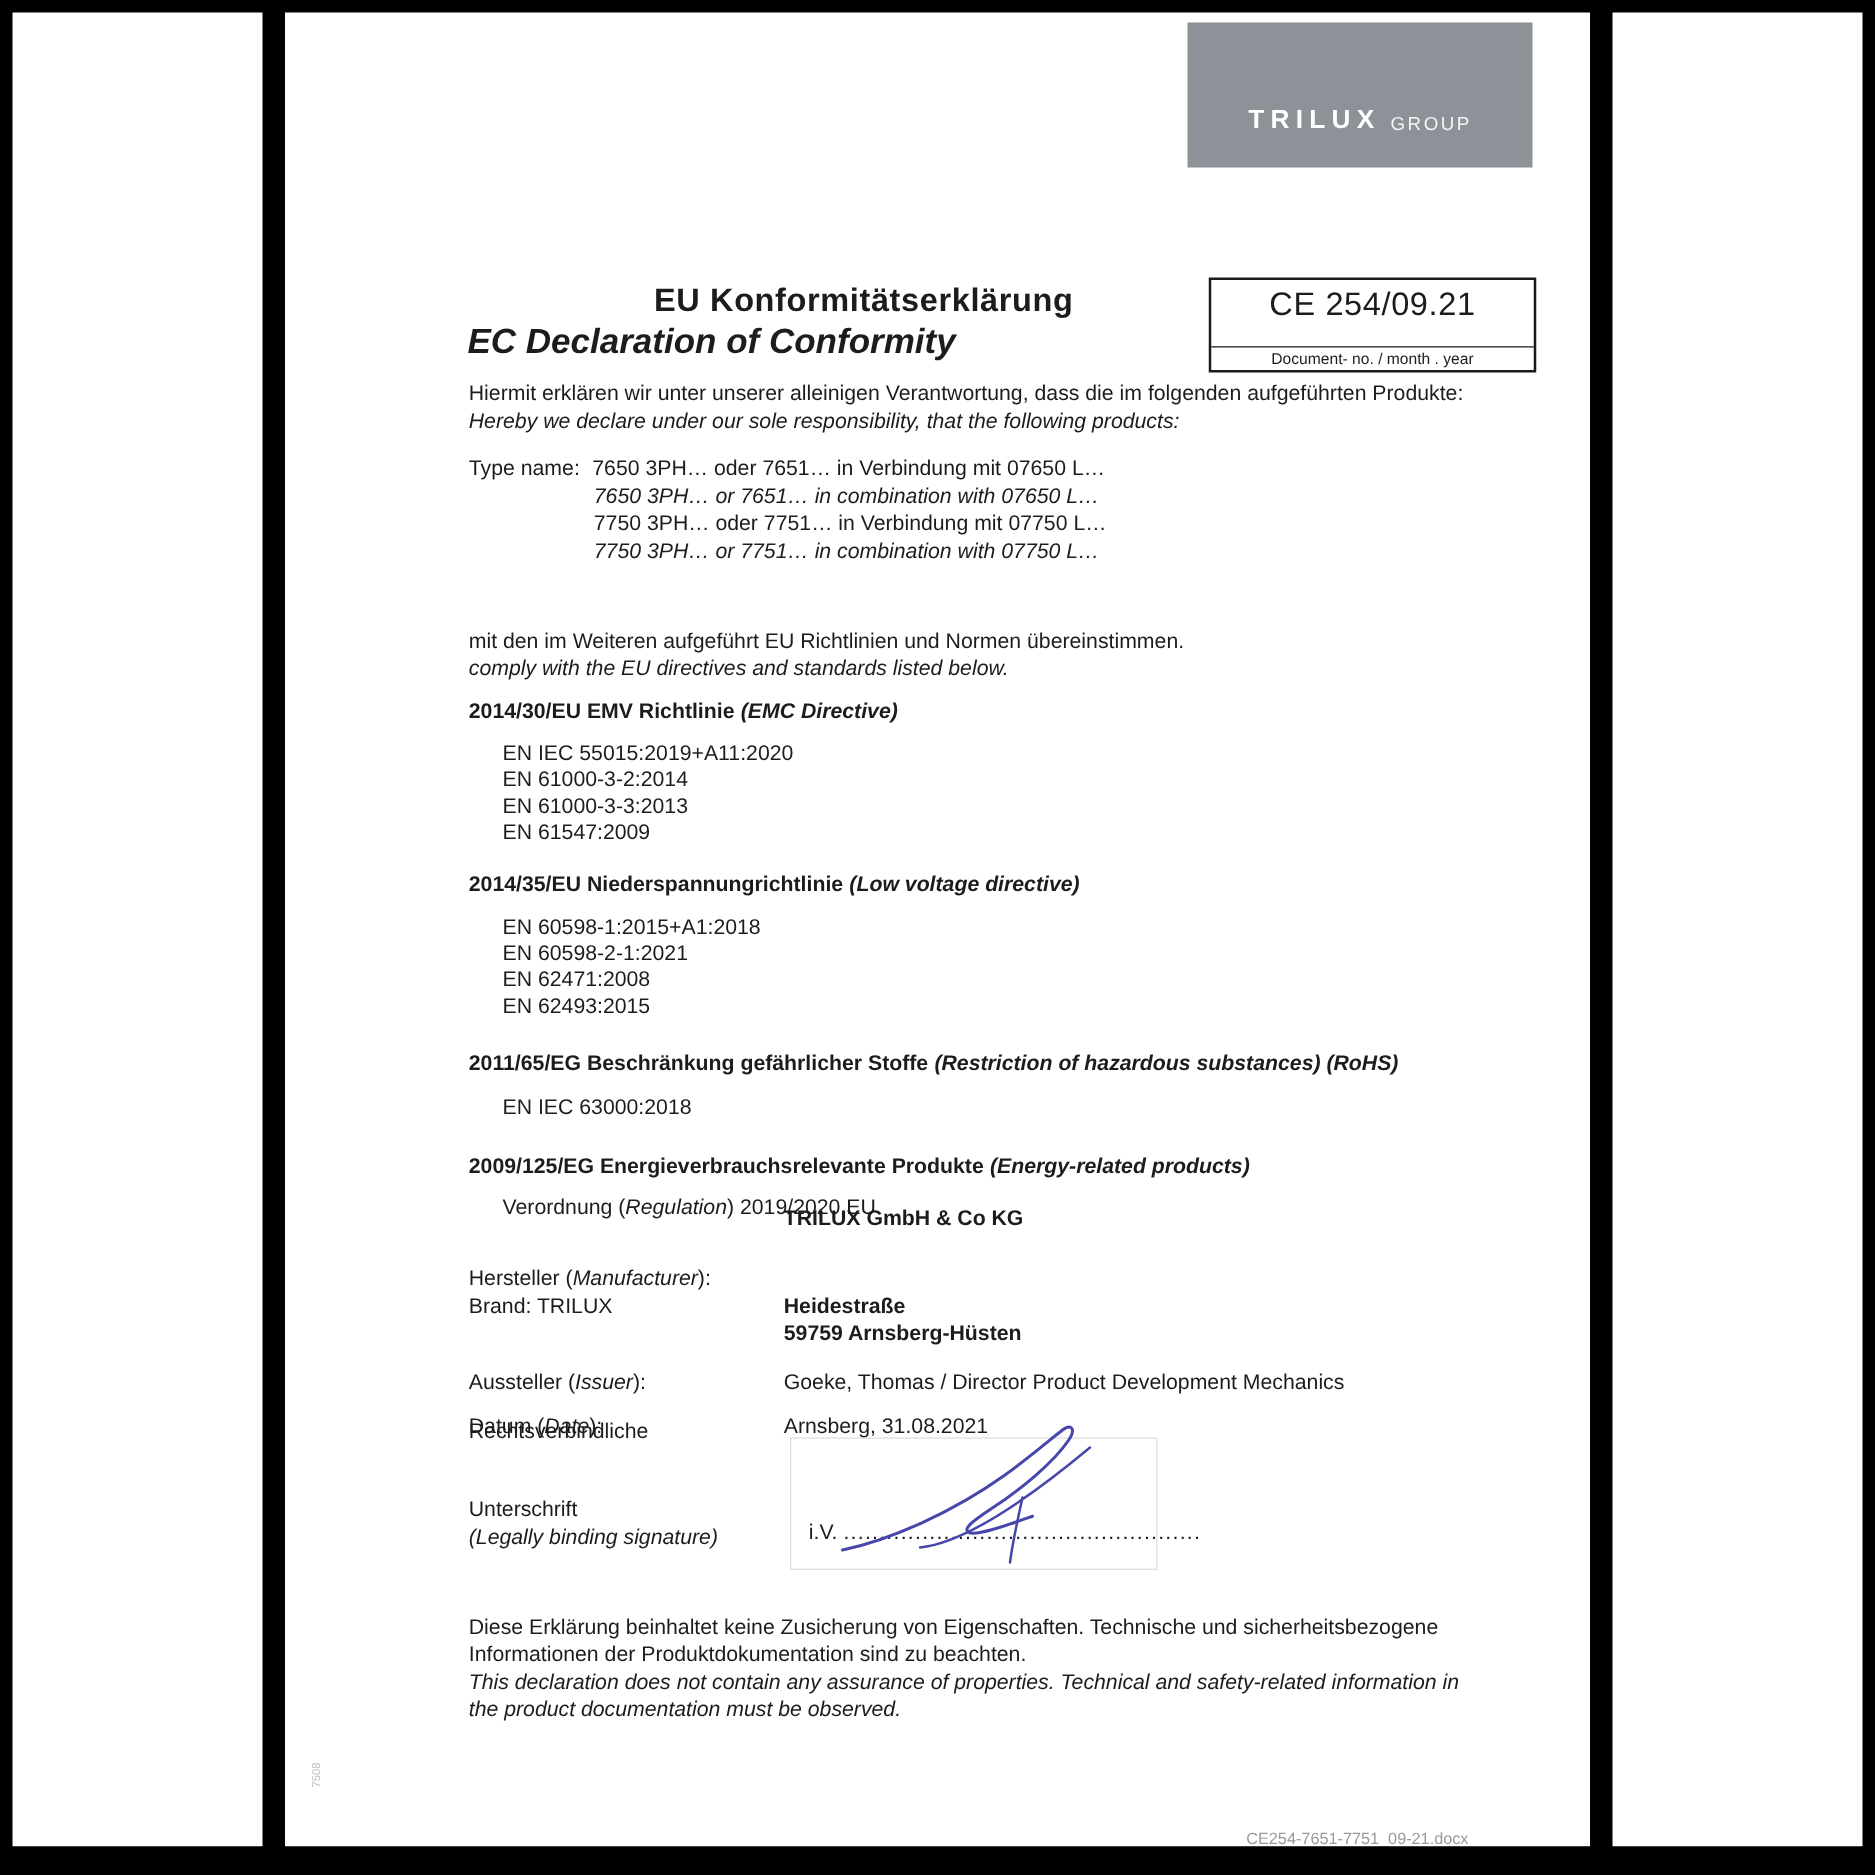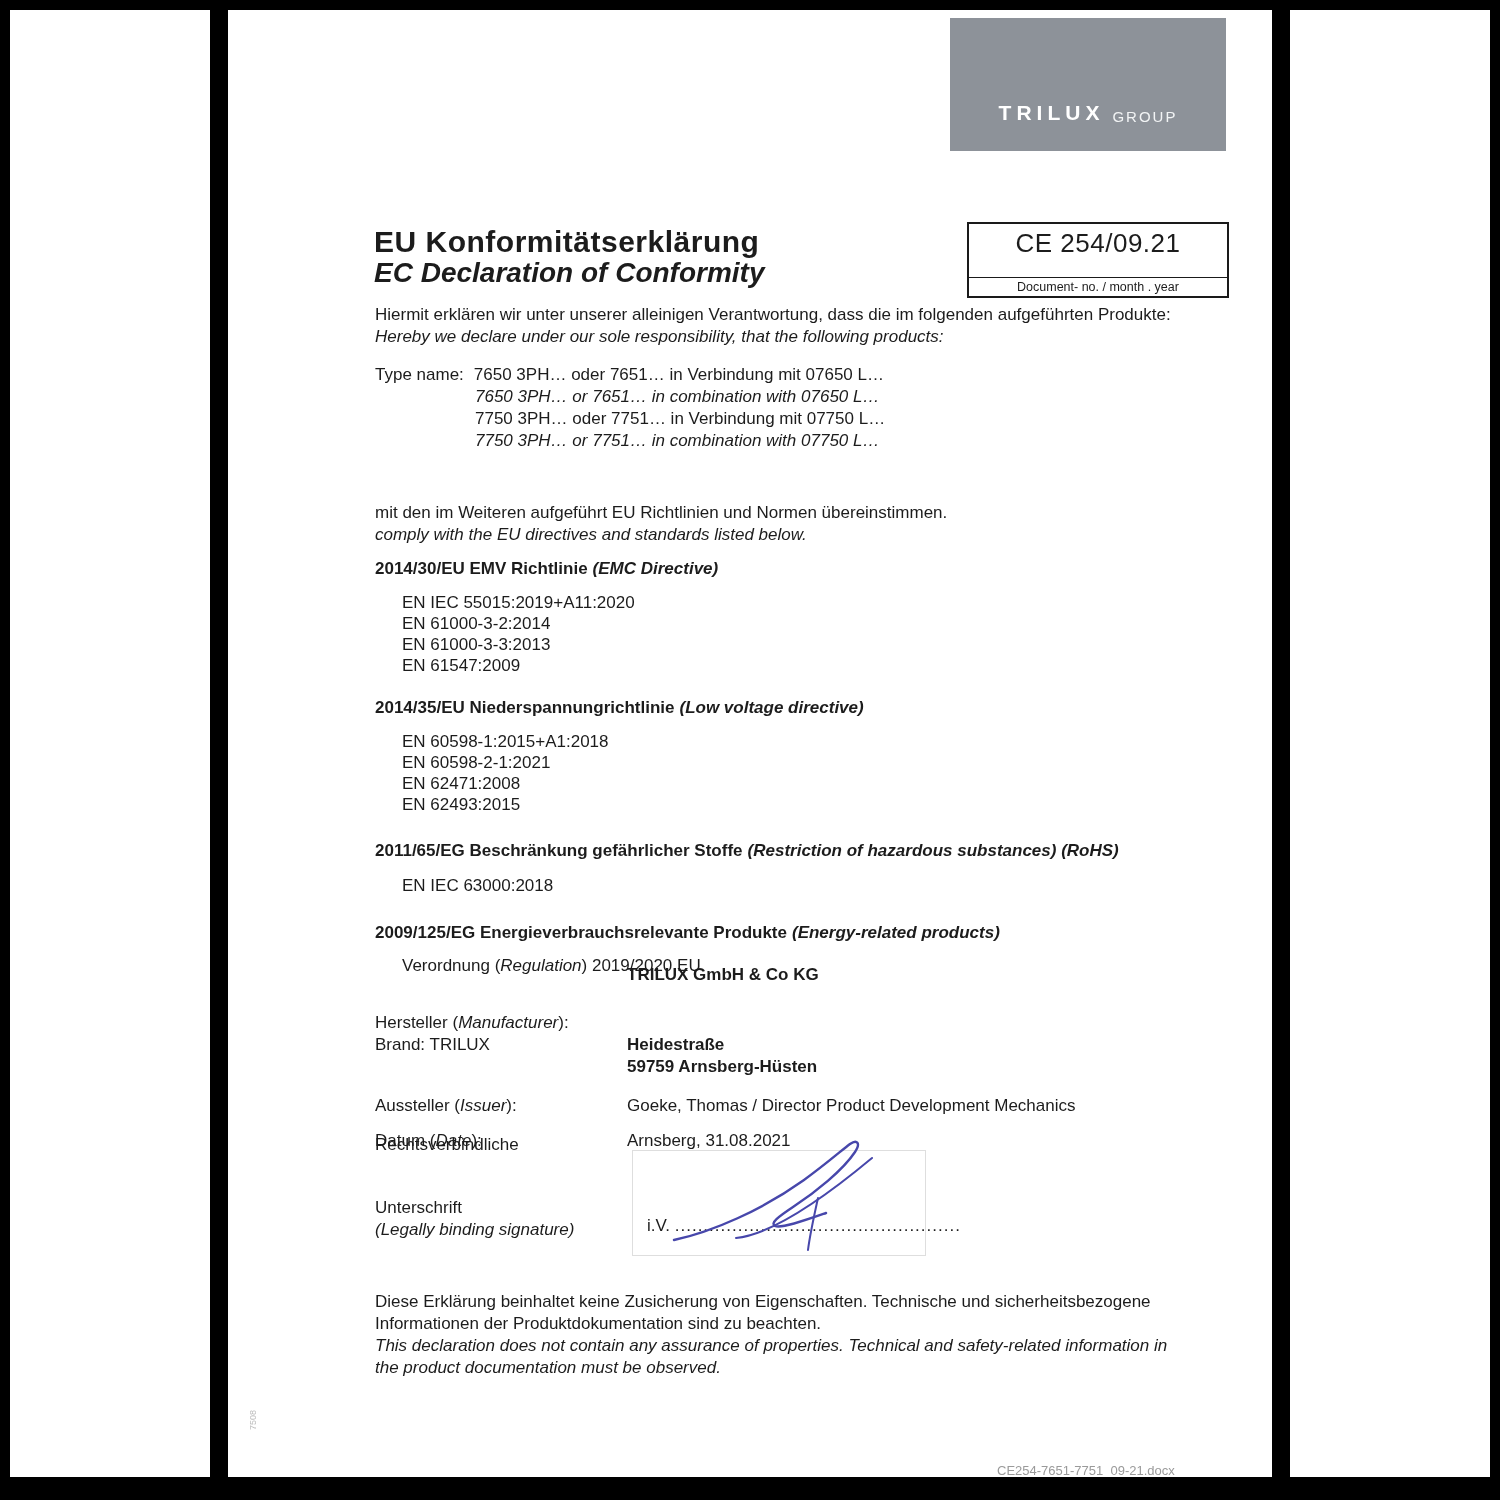--- a/index.html
+++ b/index.html
@@ -23,34 +23,34 @@
     position:absolute; left:228px; top:10px; width:1044px; height:1467px;
     background:#ffffff; font-size:17px; z-index:1;
   }
   .abs { position:absolute; white-space:nowrap; }
   .it { font-style:italic; }
   .b  { font-weight:bold; }
   .gap { margin-left:10px; }
   .gap-sm { margin-left:5px; }
 
   .logo-box {
-    position:absolute; left:722px; top:8px; width:276px; height:133px;
+    position:absolute; left:722px; top:8px; width:276px; height:116px;
     background:#8d9299;
     display:flex; align-items:flex-end; justify-content:center;
     padding-bottom:26px; box-sizing:border-box;
   }
   .logo-brand {
     color:#ffffff; font-weight:bold; font-size:21px; letter-spacing:5px;
   }
   .logo-suffix {
     color:#f2f4f5; font-size:15px; letter-spacing:2px; margin-left:8px;
   }
 
-  .title-de { position:absolute; left:146px; top:215px; width:600px; text-align:left;
-    font-size:30px; font-weight:bold; letter-spacing:0.5px; }
+  .title-de { position:absolute; left:163px; top:215px; width:600px; text-align:center;
+    font-size:26px; font-weight:bold; letter-spacing:0.5px; }
   .title-en { position:absolute; left:146px; top:247px; width:600px; 
     font-size:28px; font-weight:bold; font-style:italic; }
 
   .ce-box {
     position:absolute; left:739px; top:212px; width:262px; height:76px;
     border:2px solid #1a1a1a; box-sizing:border-box;
     display:flex; flex-direction:column; justify-content:space-between;
   }
   .ce-number { text-align:center; font-size:26px; padding-top:4px; letter-spacing:0.5px; }
   .ce-caption { text-align:center; font-size:12.5px; border-top:1px solid #1a1a1a; padding:2px 0 2px 0; }

